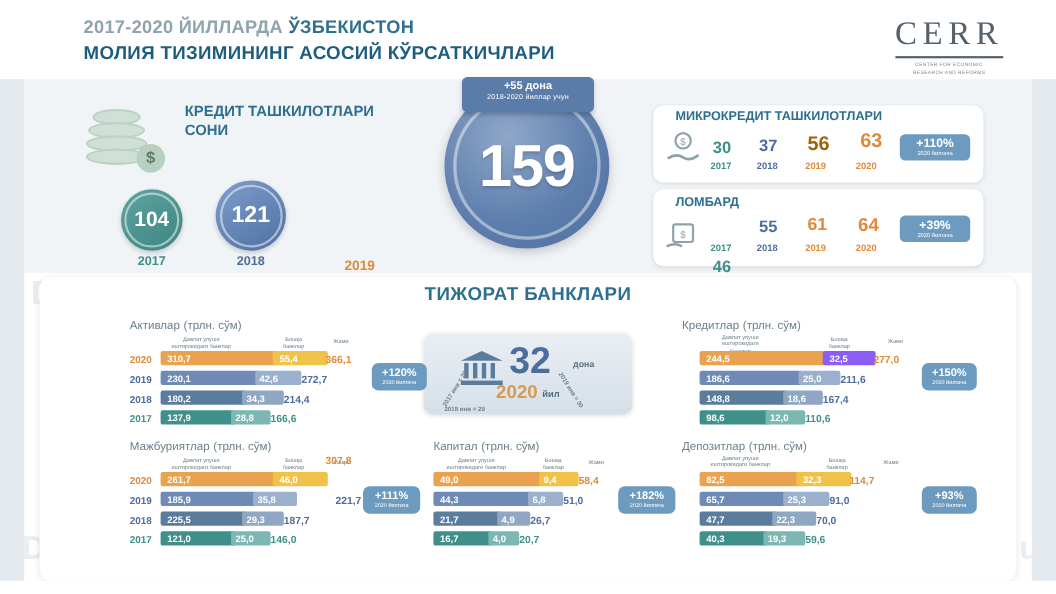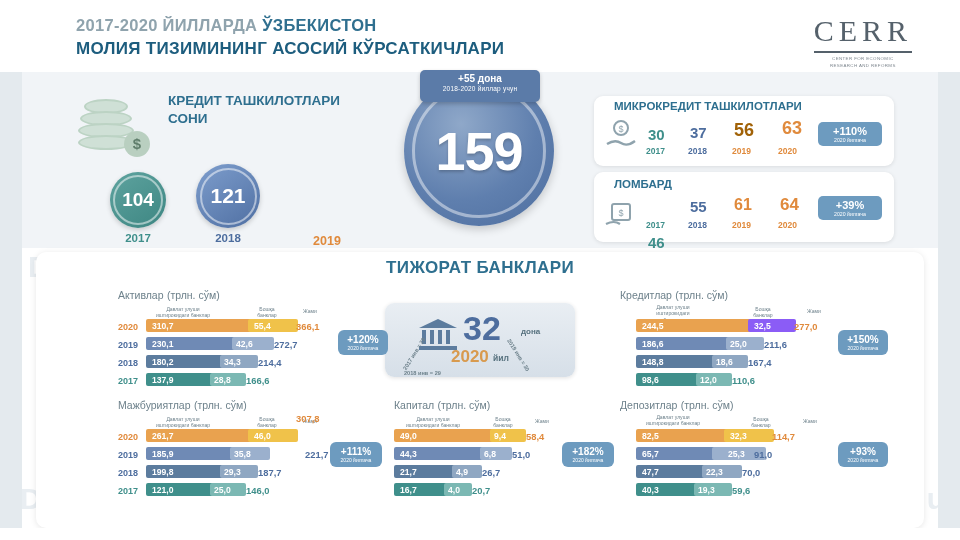--- a/index.html
+++ b/index.html
@@ -298,21 +298,21 @@
   <div class="bar" style="left:146px;top:429px;width:100px;background:#e9a24f;padding-left:6px;">261,7</div>
   <div class="bar" style="left:248px;top:429px;width:44px;background:#f0c24a;padding-left:6px;">46,0</div>
   <div class="bartot" style="left:296px;top:413px;color:#e08a3c;">307,8</div>
 
   <div class="rowyear" style="left:118px;top:450px;color:#4d6d9e;">2019</div>
   <div class="bar" style="left:146px;top:447px;width:82px;background:#6f8ab5;padding-left:6px;">185,9</div>
   <div class="bar" style="left:230px;top:447px;width:36px;background:#9bb0cd;padding-left:4px;">35,8</div>
   <div class="bartot" style="left:270px;top:449px;color:#4d6d9e;padding-left:35px;">221,7</div>
 
   <div class="rowyear" style="left:118px;top:468px;color:#4d6d9e;">2018</div>
-  <div class="bar" style="left:146px;top:465px;width:72px;background:#5c7c9e;padding-left:6px;">199,8</div>
+  <div class="bar" style="left:146px;top:465px;width:72px;background:#5c7c9e;padding-left:6px;">225,5</div>
   <div class="bar" style="left:220px;top:465px;width:34px;background:#8fa7c2;padding-left:4px;">29,3</div>
   <div class="bartot" style="left:258px;top:467px;color:#4d6d9e;">187,7</div>
 
   <div class="rowyear" style="left:118px;top:486px;color:#3f8f8b;">2017</div>
   <div class="bar" style="left:146px;top:483px;width:62px;background:#3f8f8b;padding-left:6px;">121,0</div>
   <div class="bar" style="left:210px;top:483px;width:32px;background:#7bb8b3;padding-left:4px;">25,0</div>
   <div class="bartot" style="left:246px;top:485px;color:#3f8f8b;">146,0</div>
 
   <div class="sidebadge" style="left:330px;top:442px;width:44px;">
     <div class="bv">+111%</div>
@@ -354,21 +354,21 @@
   </div>
   <div class="colhdr" style="left:640px;top:414px;width:66px;">Давлат улуши<br>иштирокидаги банклар</div>
   <div class="colhdr" style="left:744px;top:416px;width:34px;">Бошқа<br>банклар</div>
   <div class="colhdr" style="left:796px;top:418px;width:28px;">Жами</div>
 
   <div class="bar" style="left:636px;top:429px;width:86px;background:#e9a24f;padding-left:6px;">82,5</div>
   <div class="bar" style="left:724px;top:429px;width:44px;background:#f0c24a;padding-left:6px;">32,3</div>
   <div class="bartot" style="left:772px;top:431px;color:#e08a3c;">114,7</div>
 
   <div class="bar" style="left:636px;top:447px;width:74px;background:#6f8ab5;padding-left:6px;">65,7</div>
-  <div class="bar" style="left:712px;top:447px;width:38px;background:#9bb0cd;padding-left:16px;">25,3</div>
+  <div class="bar" style="left:712px;top:447px;width:38px;background:#9bb0cd;padding-left:4px;">25,3</div>
   <div class="bartot" style="left:754px;top:449px;color:#4d6d9e;">91,0</div>
 
   <div class="bar" style="left:636px;top:465px;width:64px;background:#5c7c9e;padding-left:6px;">47,7</div>
   <div class="bar" style="left:702px;top:465px;width:36px;background:#8fa7c2;padding-left:4px;">22,3</div>
   <div class="bartot" style="left:742px;top:467px;color:#4d6d9e;">70,0</div>
 
   <div class="bar" style="left:636px;top:483px;width:56px;background:#3f8f8b;padding-left:6px;">40,3</div>
   <div class="bar" style="left:694px;top:483px;width:34px;background:#7bb8b3;padding-left:4px;">19,3</div>
   <div class="bartot" style="left:732px;top:485px;color:#3f8f8b;">59,6</div>
 

